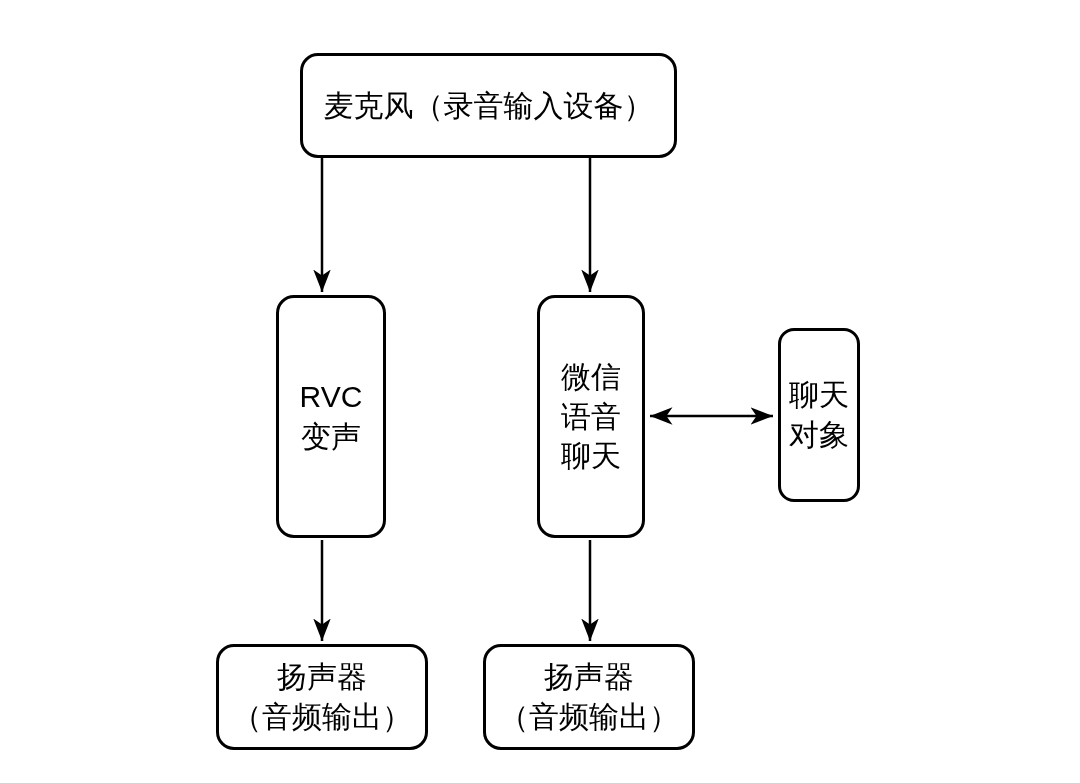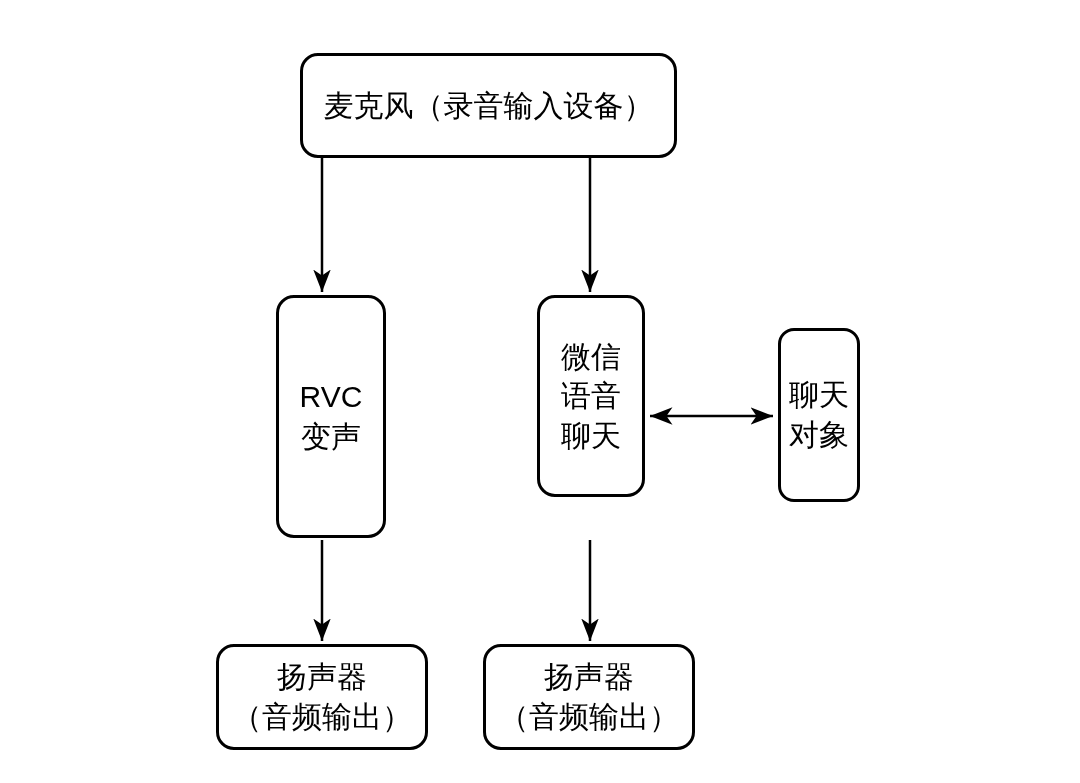--- a/index.html
+++ b/index.html
@@ -34,21 +34,21 @@
     flex-direction: column;
     align-items: center;
     justify-content: center;
     text-align: center;
     font-size: 30px;
     line-height: 1.32;
     white-space: nowrap;
   }
   .node-microphone   { left: 268px; top: 53px;  width: 377px; height: 105px; margin-left: 32px; }
   .node-rvc          { left: 276px; top: 295px; width: 110px; height: 243px; }
-  .node-wechat       { left: 537px; top: 295px; width: 108px; height: 202px; }
+  .node-wechat       { left: 537px; top: 295px; width: 108px; height: 243px; }
   .node-chat-partner { left: 778px; top: 328px; width: 82px;  height: 174px; border-radius: 16px; }
   .node-speaker-left { left: 216px; top: 644px; width: 212px; height: 106px; }
   .node-speaker-right{ left: 483px; top: 644px; width: 212px; height: 106px; }
   .edge-line {
     stroke: #000000;
     stroke-width: 2.5;
     fill: none;
   }
   .arrow-head {
     fill: #000000;

